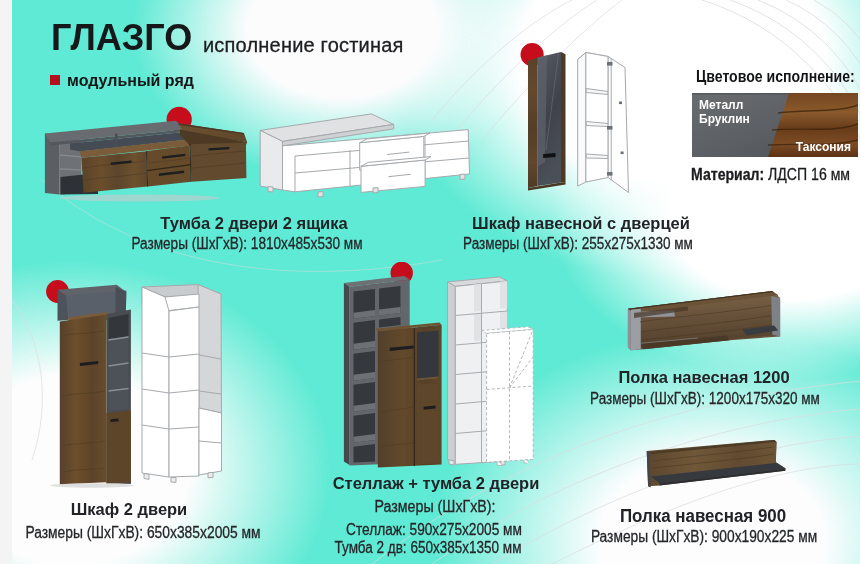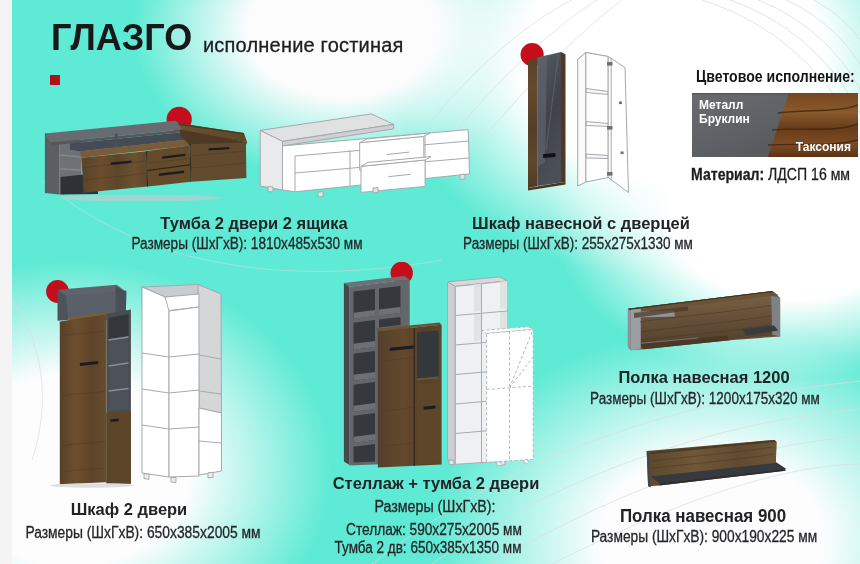--- a/index.html
+++ b/index.html
@@ -41,20 +41,21 @@
     <path d="M 30 180 C 120 260 260 290 430 260" opacity=".5"></path>
   </g>
 </svg>
 
 <div class="abs" style="left:39px;top:17px;font-weight:bold;font-size:36px;color:#17181a;white-space:nowrap;">ГЛАЗГО</div>
 
 <div class="abs" style="left:191px;top:34px;font-size:20px;letter-spacing:.2px;color:#1d1f22;white-space:nowrap;-webkit-text-stroke:.3px #1d1f22;">исполнение гостиная</div>
 
 <div class="abs" style="left:38px;top:75px;width:10px;height:10px;background:#b50f1d;"></div>
 
+<div class="abs" style="left:55px;top:72px;font-weight:bold;font-size:16px;color:#141517;white-space:nowrap;">модульный ряд</div>
 
 <div class="cap t1" style="left:242px;top:214px;">Тумба 2 двери 2 ящика</div>
 <div class="cap t2" style="left:235px;top:235px;transform:translateX(-50%) scaleX(.85);">Размеры (ШхГхВ): 1810х485х530 мм</div>
 
 <div class="cap t1" style="left:569px;top:214px;">Шкаф навесной с дверцей</div>
 <div class="cap t2" style="left:566px;top:235px;">Размеры (ШхГхВ): 255х275х1330 мм</div>
 
 <div class="cap t1" style="left:117px;top:500px;">Шкаф 2 двери</div>
 <div class="cap t2" style="left:131px;top:524px;transform:translateX(-50%) scaleX(.865);">Размеры (ШхГхВ): 650х385х2005 мм</div>
 

